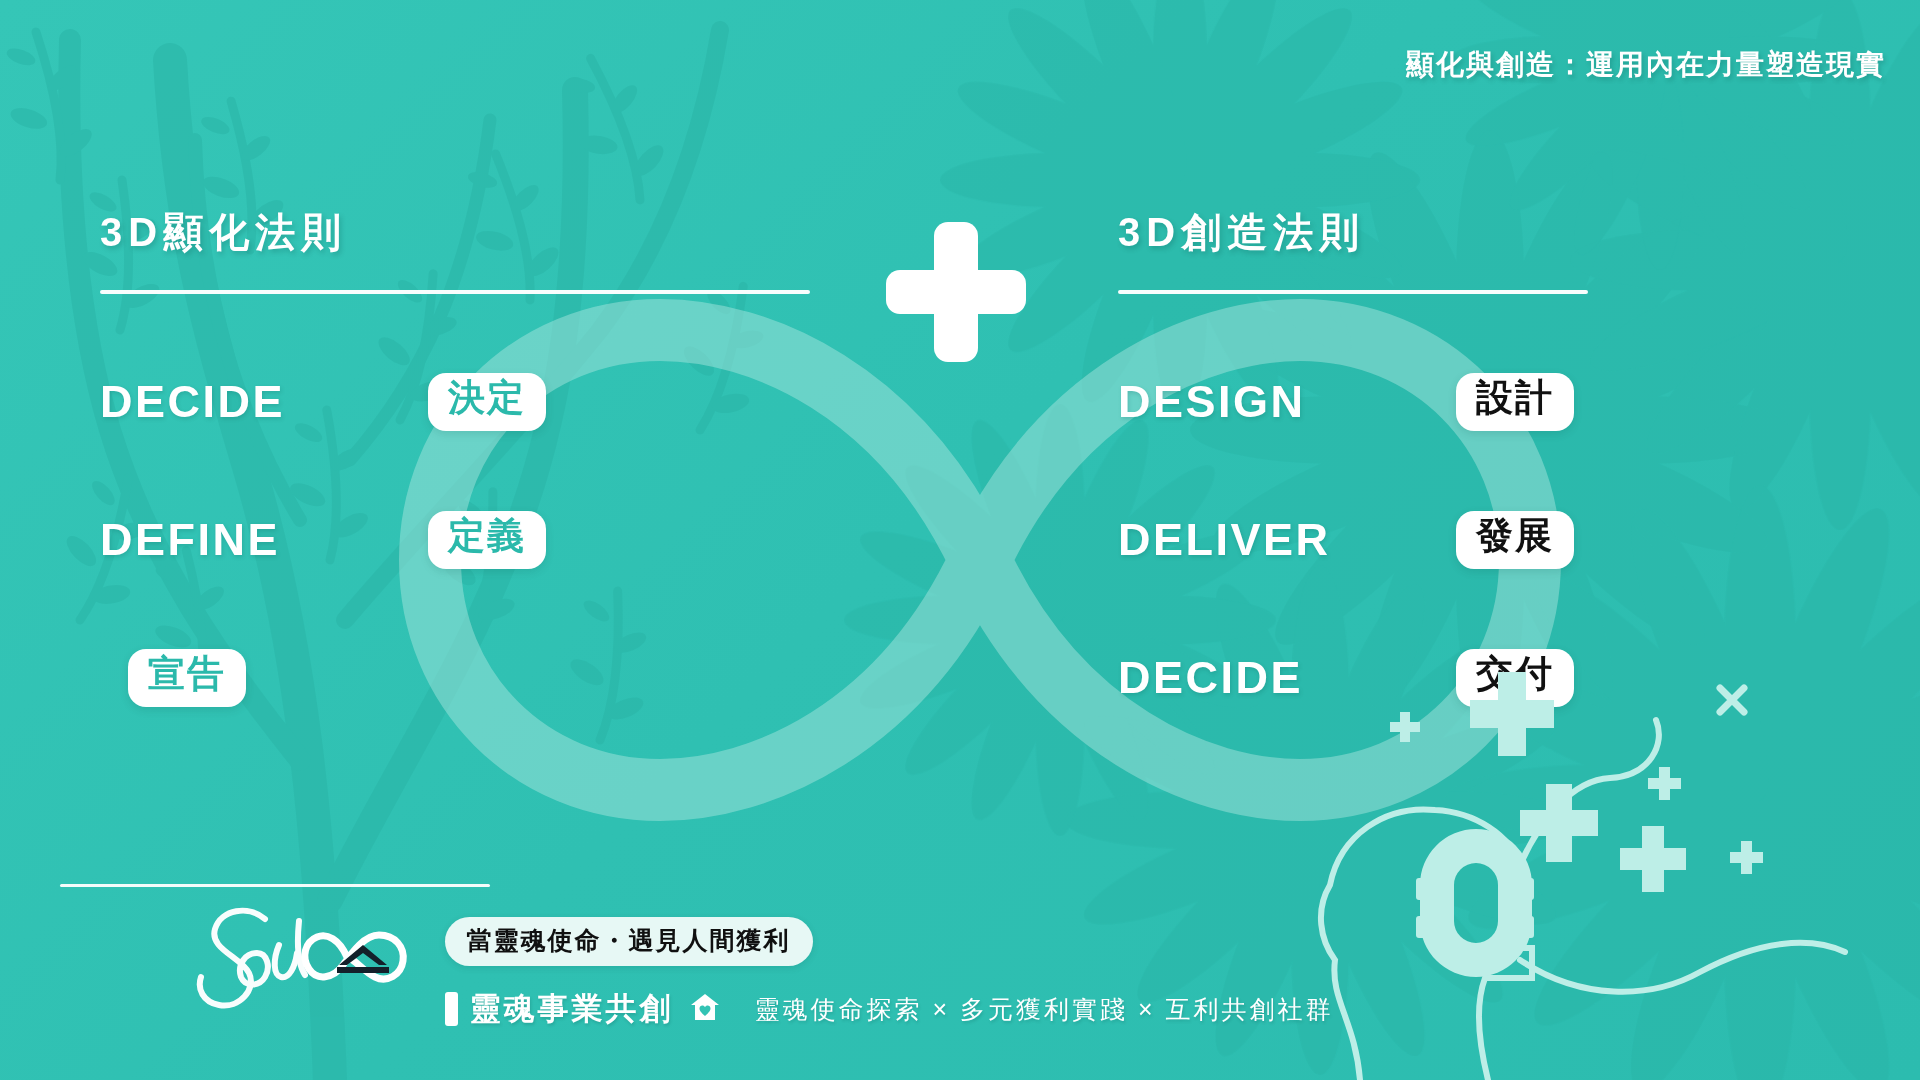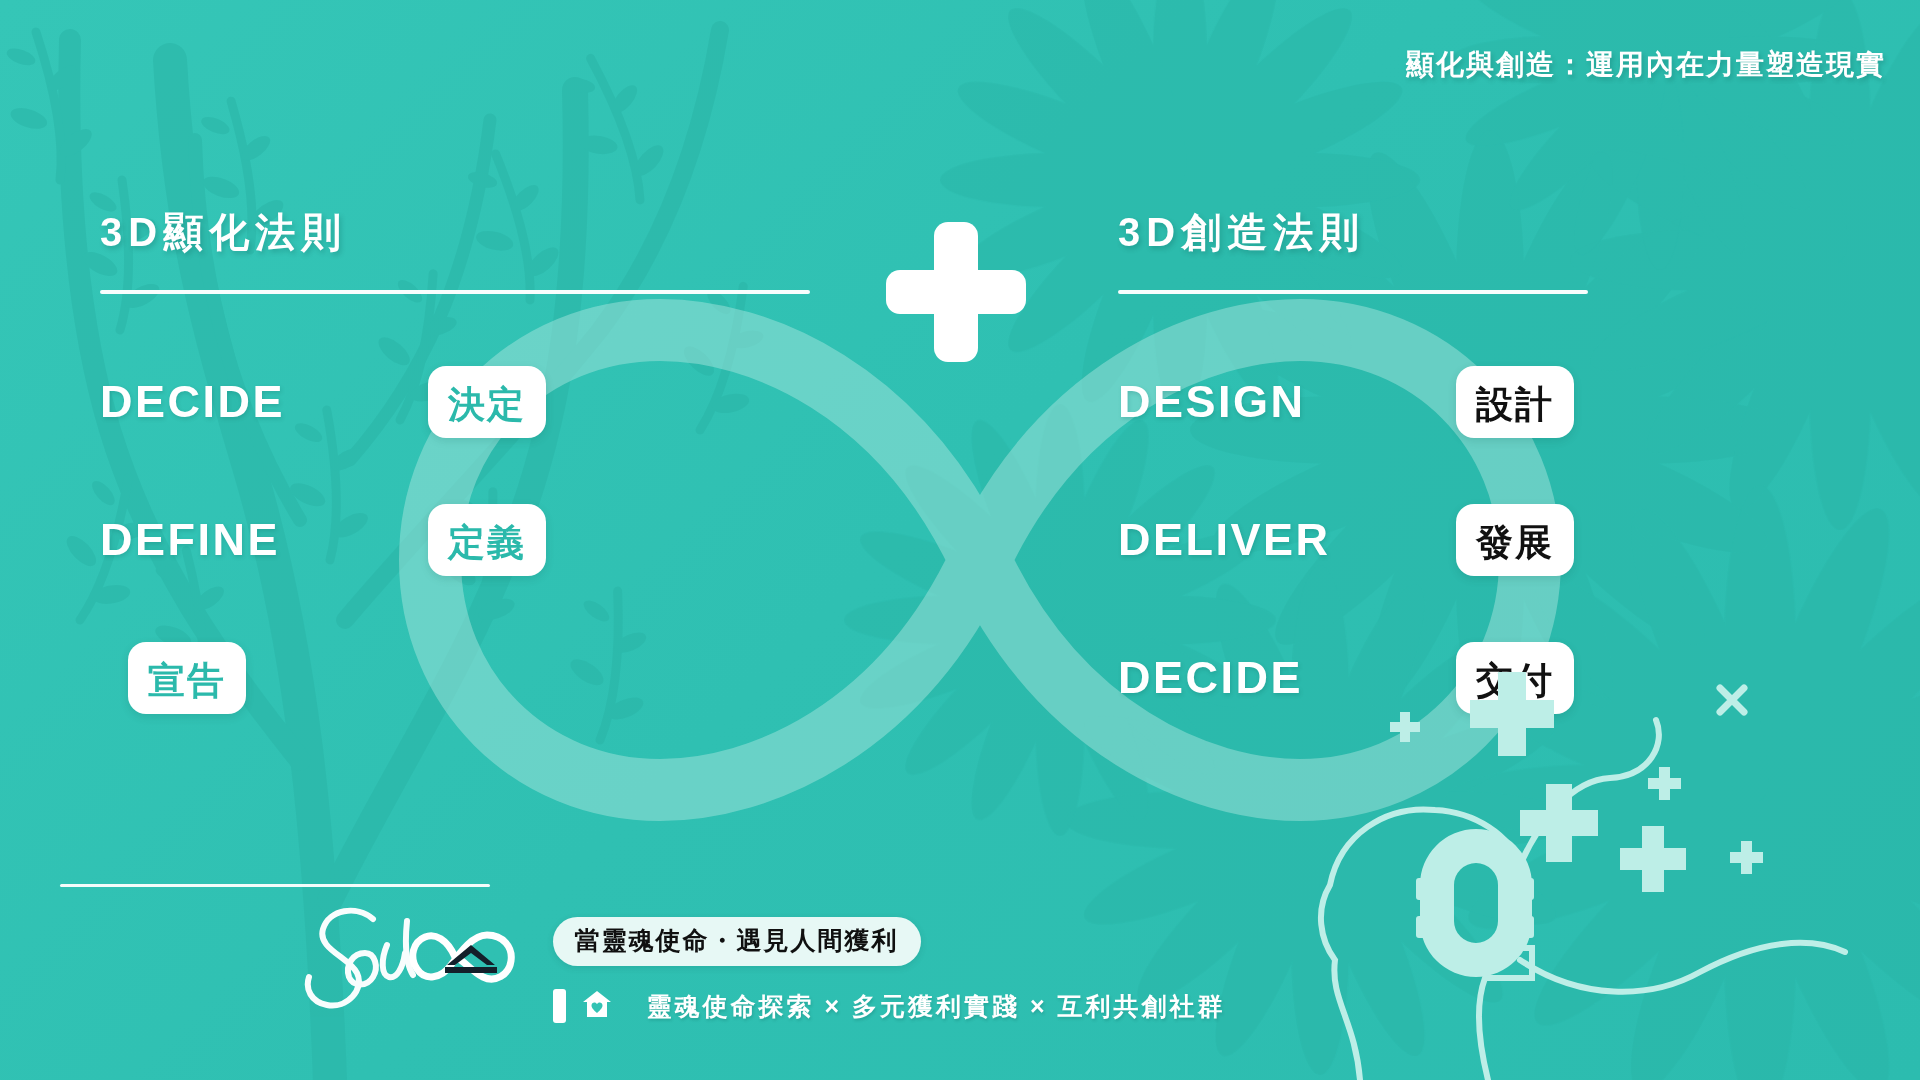--- a/index.html
+++ b/index.html
@@ -61,21 +61,21 @@
     display:flex; align-items:center;
     height:92px; margin-bottom:46px;
   }
   .row .word {
     font-size:45px; font-weight:bold; color:#ffffff;
     letter-spacing:2.5px; white-space:nowrap;
     text-shadow:1px 2px 4px rgba(0,70,64,.18);
   }
   .row .badge {
     background:#ffffff; border-radius:18px;
-    padding:16px 20px 10px 20px;
+    padding:2px 20px 10px 20px;
     font-size:37px; font-weight:bold;
     letter-spacing:2px; white-space:nowrap;
     box-shadow:0 3px 9px rgba(0,60,55,.13);
     line-height:1.22;
   }
   .col-left  .row .badge { color:#2bb9ab; }
   .col-right .row .badge { color:#111111; }
 
   .col-left .row .word  { width:300px; }
   .col-left .row .badge { margin-left:28px; }
@@ -103,21 +103,21 @@
     display:flex; align-items:center; gap:12px;
     margin-top:22px; white-space:nowrap;
   }
   .brand-tick { width:13px; height:34px; background:#fff; border-radius:3px; }
   .brand-name {
     font-size:31px; font-weight:bold; color:#ffffff;
     letter-spacing:3px;
     text-shadow:1px 2px 3px rgba(0,70,64,.2);
   }
   .brand-sub {
-    font-size:25px; font-weight:bold; color:#ffffff;
+    font-size:25px; font-weight:normal; color:#ffffff;
     letter-spacing:3px; margin-left:22px;
     text-shadow:1px 2px 3px rgba(0,70,64,.2);
   }
   .house-ic { display:inline-block; vertical-align:-4px; margin-left:3px; }
   .deco { position:absolute; right:0; bottom:0; width:700px; height:420px; pointer-events:none; }
 </style>
 </head>
 <body>
 
 <div class="bg-layer bg-base"></div>
@@ -301,20 +301,21 @@
 
           <path d="M152,68 L176,48 L200,68 L192,68 L176,56 L160,68 Z" fill="#14202a"></path>
           <path d="M150,70 L202,70 L202,76 L150,76 Z" fill="#14202a"></path>
         </svg>
       </div>
 
       <div class="footer-text">
         <span class="tagline-badge">當靈魂使命・遇見人間獲利</span>
         <div class="brand-line">
           <span class="brand-tick"></span>
+          <span class="brand-name">靈魂事業共創</span>
           <span class="house-ic">
             <svg width="32" height="32" viewBox="0 0 32 32">
               <path d="M16,3 L30,14 L26,14 L26,29 L6,29 L6,14 L2,14 Z" fill="#ffffff"></path>
               <path d="M16,25 C12,21.5 10.5,19.5 10.5,17.5 C10.5,15.8 11.8,14.6 13.4,14.6
                        C14.5,14.6 15.4,15.2 16,16.1 C16.6,15.2 17.5,14.6 18.6,14.6
                        C20.2,14.6 21.5,15.8 21.5,17.5 C21.5,19.5 20,21.5 16,25 Z" fill="#33c3b4"></path>
             </svg>
           </span>
           <span class="brand-sub">靈魂使命探索 ×  多元獲利實踐 ×  互利共創社群</span>
         </div>

